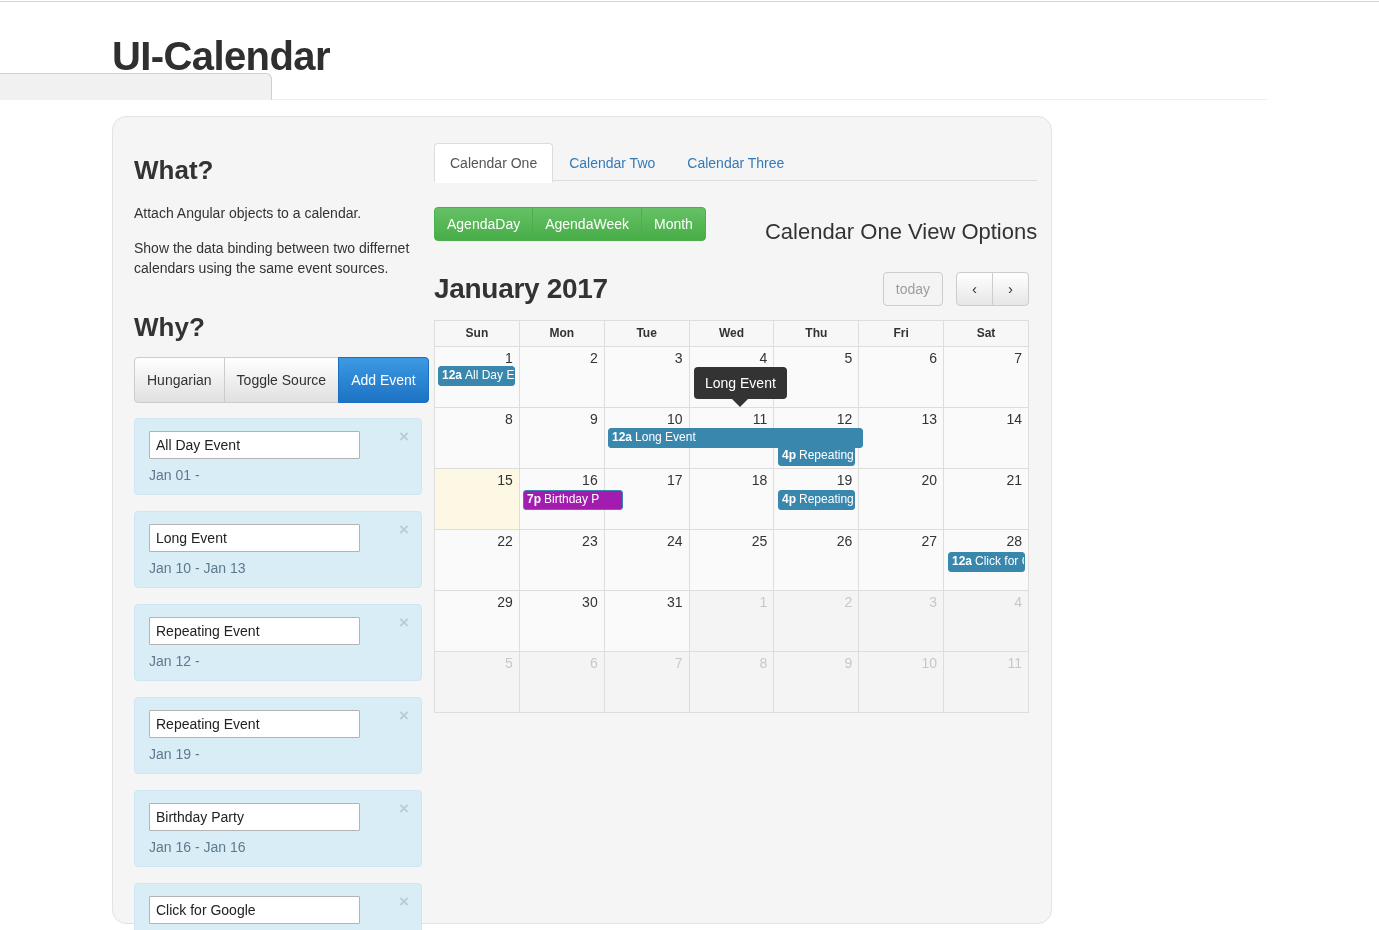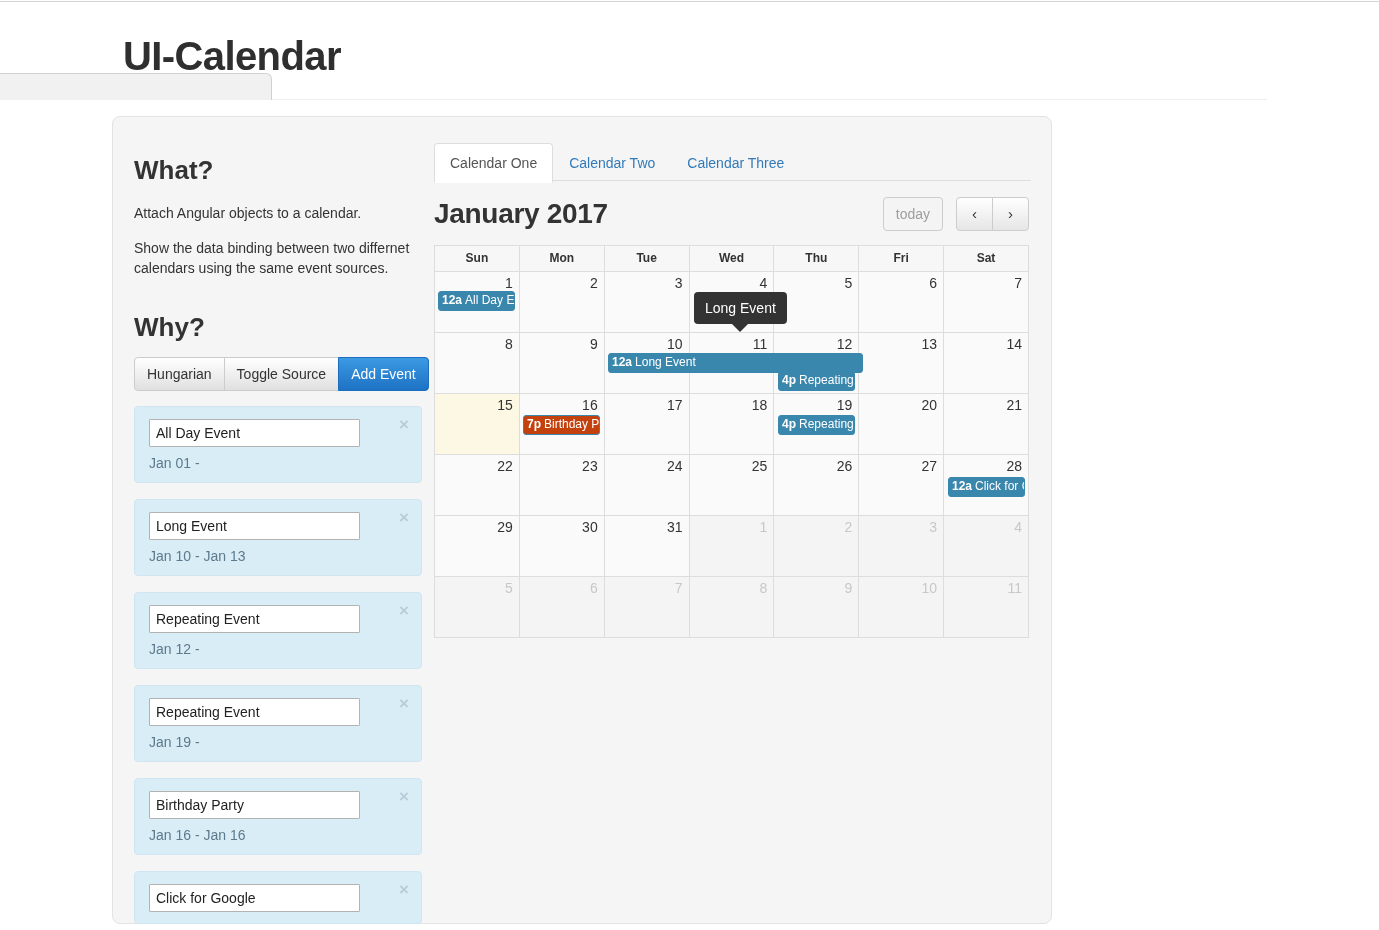--- a/index.html
+++ b/index.html
@@ -18,21 +18,21 @@
     background: #fff;
   }
   .browser-top-edge {
     position: absolute; top: 0; left: 0; width: 1379px; height: 2px;
     background: #fff; border-bottom: 1px solid #d4d4d4;
   }
   .page-inner { position: absolute; top: 3px; left: 0; width: 1379px; }
 
   
   .page-header {
-    margin: 0 0 0 11px;
+    margin: 0 0 0 0;
     padding: 30px 0 0 112px;
   }
   .page-title {
     font-size: 40px;
     font-weight: bold;
     letter-spacing: -0.6px;
     color: #2f2f2f;
     margin: 0;
     line-height: 46px;
   }
@@ -42,21 +42,21 @@
     height: 0;
   }
 
   
   .panel {
     position: absolute;
     left: 112px; top: 113px;
     width: 940px; height: 808px;
     background: #f5f5f5;
     border: 1px solid #e3e3e3;
-    border-radius: 8px;
+    border-radius: 14px;
   }
   .panel-body { display: flex; padding: 0; height: 100%; }
 
   .sidebar { width: 320px; padding: 38px 22px 0 21px; }
   .content { flex: 1; padding: 26px 20px 0 1px; }
 
   
   .sb-h2 {
     font-size: 26px; font-weight: bold; color: #333;
     margin: 0 0 18px 0; line-height: 30px;
@@ -65,21 +65,21 @@
   .sb-p {
     font-size: 14px; line-height: 20px; color: #333;
     margin: 0 0 15px 0; max-width: 285px;
   }
   .sb-p.small { margin-bottom: 0; }
 
   .btn-group { display: flex; margin: 0 0 15px 0; }
   .btn {
     font-family: "Liberation Sans", sans-serif;
     font-size: 14px; line-height: 20px;
-    padding: 6px 12px;
+    padding: 12px 12px;
     border: 1px solid #cccccc;
     background: linear-gradient(to bottom, #ffffff 0%, #e0e0e0 100%);
     background-color: #f0f0f0;
     color: #333;
     cursor: pointer;
     white-space: nowrap;
   }
   .btn + .btn { margin-left: -1px; }
   .btn-group .btn:first-child { border-radius: 4px 0 0 4px; }
   .btn-group .btn:last-child { border-radius: 0 4px 4px 0; }
@@ -331,20 +331,28 @@
                 <a>Calendar One</a>
               </li>
               <li>
                 <a>Calendar Two</a>
               </li>
               <li>
                 <a>Calendar Three</a>
               </li>
             </ul>
 
+          <div class="view-row">
+            <div class="btn-group">
+              <button class="btn btn-success">AgendaDay</button>
+              <button class="btn btn-success">AgendaWeek</button>
+              <button class="btn btn-success">Month</button>
+            </div>
+            <div class="view-options-title">Calendar One View Options</div>
+          </div>
 
           <div class="fc">
             <div class="fc-toolbar">
               <h2 class="fc-title">January 2017</h2>
               <div class="fc-right">
                 <button class="fc-btn disabled">today</button>
                 <div class="fc-btn-group">
                   <button class="fc-btn">
                     <span class="fc-arrow">‹</span>
                   </button>
@@ -506,21 +514,21 @@
                       <td class="fc-day other-month">
                         <span class="daynum">11</span>
                       </td>
                     </tr>
                   </tbody>
               </table>
               <div class="fc-events" id="events-layer">
                   <div class="fc-event" style="left: 4px; top: 46px; width: 77px; background: rgb(58, 135, 173); border-color: rgb(58, 135, 173);"><span class="t">12a</span><span>All Day E</span></div>
                   <div class="fc-event" style="left: 174px; top: 108px; width: 255px; background: rgb(58, 135, 173); border-color: rgb(58, 135, 173);"><span class="t">12a</span><span>Long Event</span></div>
                   <div class="fc-event" style="left: 344px; top: 126px; width: 77px; background: rgb(58, 135, 173); border-color: rgb(58, 135, 173);"><span class="t">4p</span><span>Repeating</span></div>
-                  <div class="fc-event" style="left: 89px; top: 170px; width: 77px; background: #c2410c; border-color: rgb(58, 135, 173);"><span class="t">7p</span><span>Birthday P</span></div>
+                  <div class="fc-event" style="left: 89px; top: 170px; width: 100px; background: #a21caf; border-color: rgb(58, 135, 173);"><span class="t">7p</span><span>Birthday P</span></div>
                   <div class="fc-event" style="left: 344px; top: 170px; width: 77px; background: rgb(58, 135, 173); border-color: rgb(58, 135, 173);"><span class="t">4p</span><span>Repeating</span></div>
                   <div class="fc-event" style="left: 514px; top: 232px; width: 77px; background: rgb(58, 135, 173); border-color: rgb(58, 135, 173);"><span class="t">12a</span><span>Click for G</span></div>
                 </div>
               <div class="tooltip-box" id="tooltip" style="left: 260px; top: 47px;">
                 <span>Long Event</span>
                 <span class="arrow"></span>
               </div>
             </div>
           </div>
 

